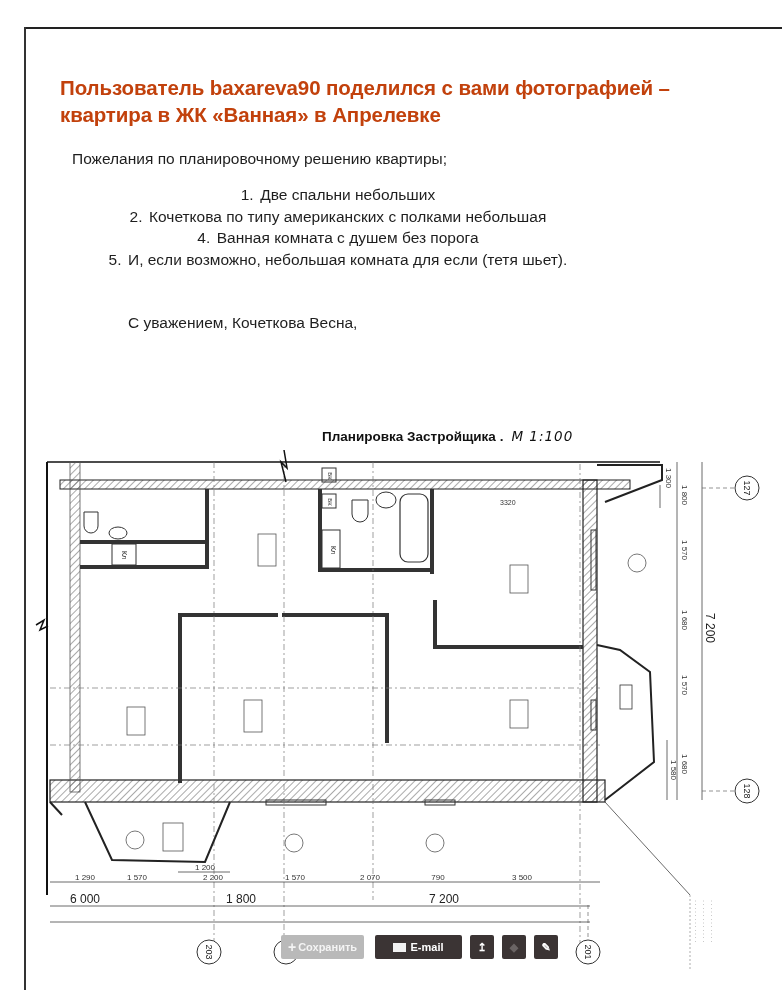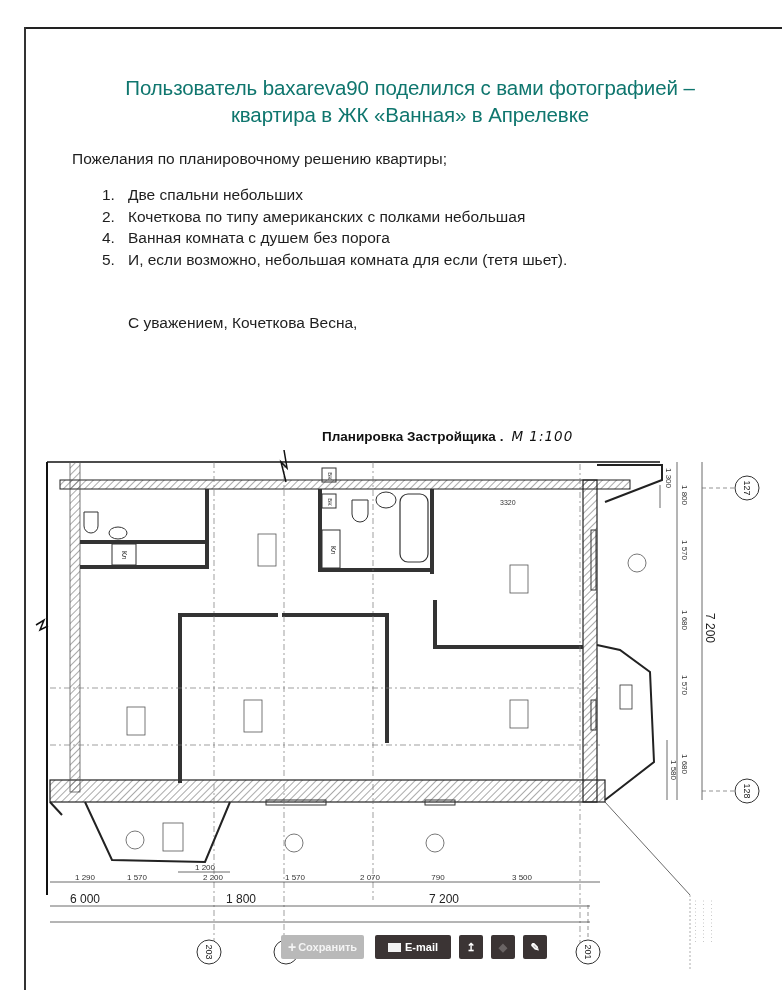--- a/index.html
+++ b/index.html
@@ -1,31 +1,31 @@
 <!DOCTYPE html>
 <html><head>
   <meta charset="utf-8">
   <style>
     html, body { margin: 0; padding: 0; background: #ffffff; }
     body { width: 782px; height: 990px; position: relative; overflow: hidden; font-family: "Liberation Sans", sans-serif; color: #1a1a1a; }
     .page-frame-top { position: absolute; left: 24px; top: 27px; width: 758px; height: 0; border-top: 2px solid #222; }
     .page-frame-left { position: absolute; left: 24px; top: 27px; width: 0; height: 963px; border-left: 2px solid #333; }
-    .title { position: absolute; left: 60px; top: 74px; width: 700px; text-align: center; font-size: 20.5px; font-weight: normal; color: #0f766e; line-height: 27px; letter-spacing: -0.1px; }
+    .title { position: absolute; left: 60px; top: 74px; width: 700px; text-align: left; font-size: 20.5px; font-weight: bold; color: #c2410c; line-height: 27px; letter-spacing: -0.1px; }
     .intro { position: absolute; left: 72px; top: 150px; font-size: 15.5px; color: #1e1e1e; }
     .wish-list { position: absolute; left: 102px; top: 184px; margin: 0; padding: 0; list-style: none; font-size: 15.5px; color: #1e1e1e; }
-    .wish-list li { height: 21.6px; line-height: 21.6px; white-space: nowrap; }
+    .wish-list li { height: 21.6px; line-height: 21.6px; white-space: nowrap; text-align: center; }
     .wish-list .num { display: inline-block; width: 26px; }
     .signature { position: absolute; left: 128px; top: 314px; font-size: 15.5px; color: #1e1e1e; }
     .plan-caption { position: absolute; left: 322px; top: 428px; font-size: 13.5px; font-weight: bold; color: #111; white-space: nowrap; }
     .plan-caption .scale { font-family: "DejaVu Sans", sans-serif; font-style: italic; font-weight: normal; margin-left: 8px; letter-spacing: 1px; }
     .plan { position: absolute; left: 0; top: 450px; width: 782px; height: 540px; }
     .toolbar { position: absolute; left: 281px; top: 935px; height: 24px; display: flex; gap: 8px; }
     .tb-btn { height: 24px; border-radius: 2px; display: flex; align-items: center; justify-content: center; color: #fff; font-size: 11px; font-weight: bold; box-sizing: border-box; cursor: pointer; }
     .tb-save { width: 83px; background: #b9b9b9; color: #f4f4f4; }
-    .tb-email { width: 76px; background: #3b3434; margin-left: 3px; }
+    .tb-email { width: 87px; background: #3b3434; margin-left: 3px; }
     .tb-icon { width: 24px; background: #3b3434; }
     .tb-save .plus { font-size: 14px; margin-right: 2px; font-weight: bold; }
     .tb-email .env { display: inline-block; width: 13px; height: 9px; background: #f2f2f2; margin-right: 4px; }
   </style>
 </head>
 <body>
 
 <div class="page-frame-top"></div>
 <div class="page-frame-left"></div>
 

